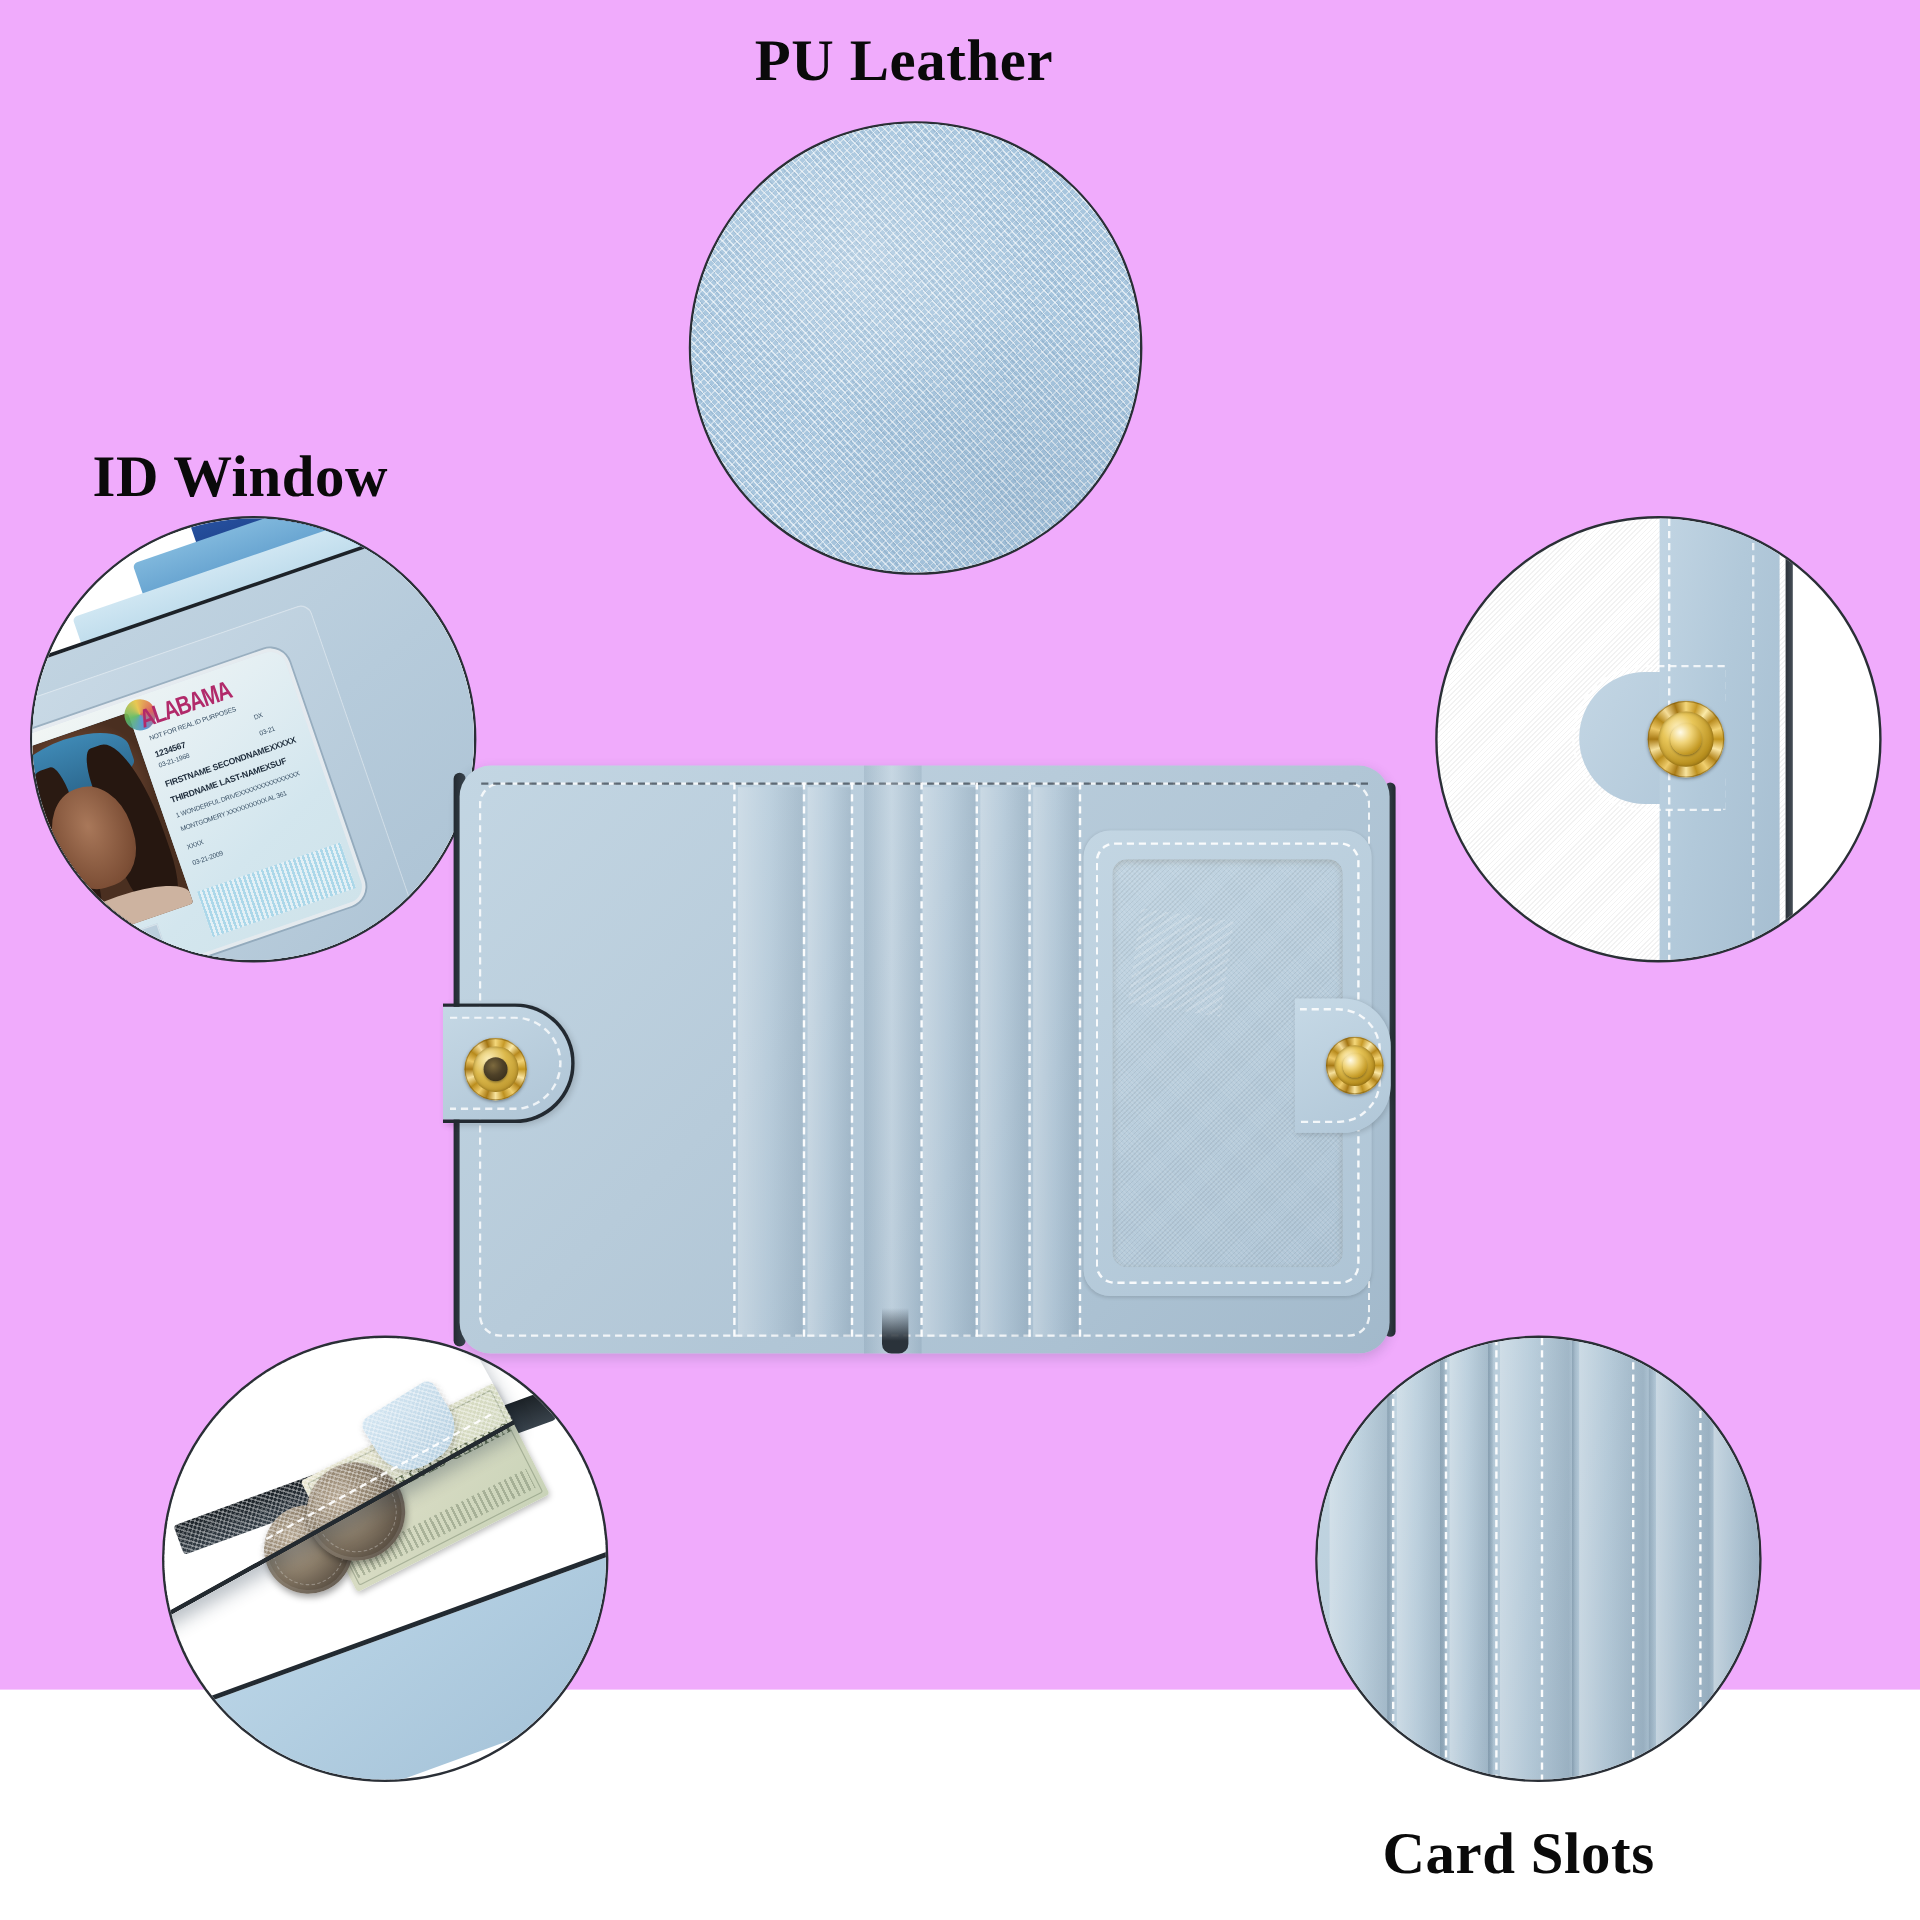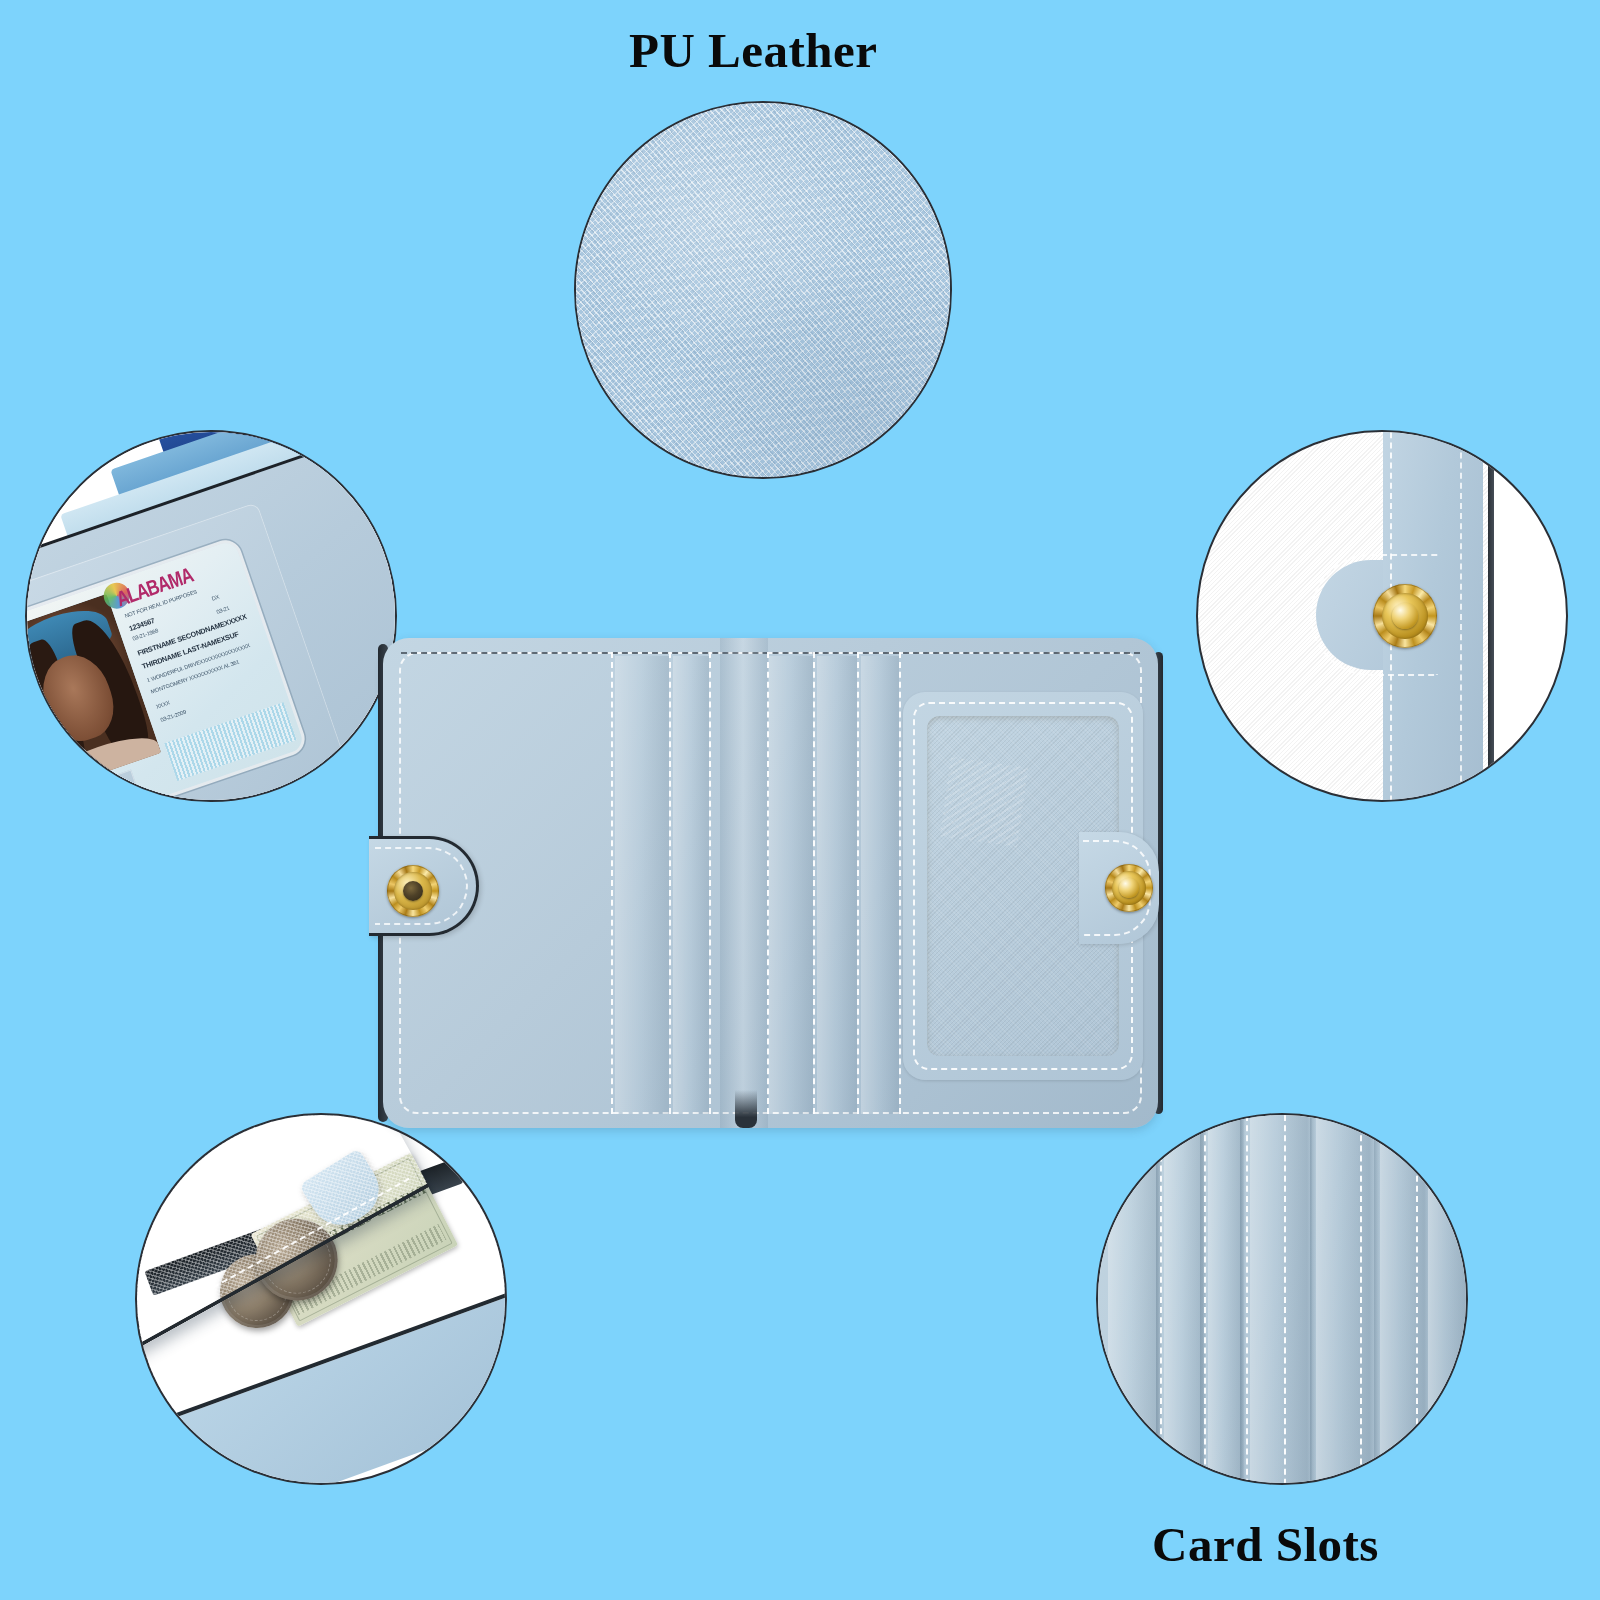--- a/index.html
+++ b/index.html
@@ -4,21 +4,21 @@
 <title>Wallet Feature Infographic</title>
 <style>
   * { margin:0; padding:0; box-sizing:border-box; }
   html,body { width:1600px; height:1600px; }
   body {
     background:#ffffff;
     font-family:"Liberation Serif", "DejaVu Serif", serif;
     overflow:hidden;
     position:relative;
   }
-  #stage { position:relative; width:1600px; height:1600px; background:#7dd3fc; }
+  #stage { position:relative; width:1600px; height:1408px; background:#f0abfc; }
 
   
   .label {
     position:absolute;
     font-family:"Liberation Serif","DejaVu Serif",serif;
     font-weight:bold;
     color:#0a0a0a;
     font-size:49px;
     letter-spacing:0.5px;
     white-space:nowrap;
@@ -388,20 +388,21 @@
   .snap.female .inner {
     background:radial-gradient(circle at 35% 30%, #fdf0bc 0%, #dcb94c 40%, #a8801a 100%);
   }
 </style>
 </head>
 <body>
 
 <div id="stage">
 
   <div class="label lbl-pu">PU Leather</div>
+  <div class="label lbl-id">ID Window</div>
   <div class="label lbl-card">Card Slots</div>
 
   <div class="circle" id="pu-circle">
     <div class="saffiano"></div>
     <div class="saffiano-sheen"></div>
   </div>
 
   <div class="circle" id="id-circle">
     <div class="idw-bg"></div>
     <div class="idw-rot">

